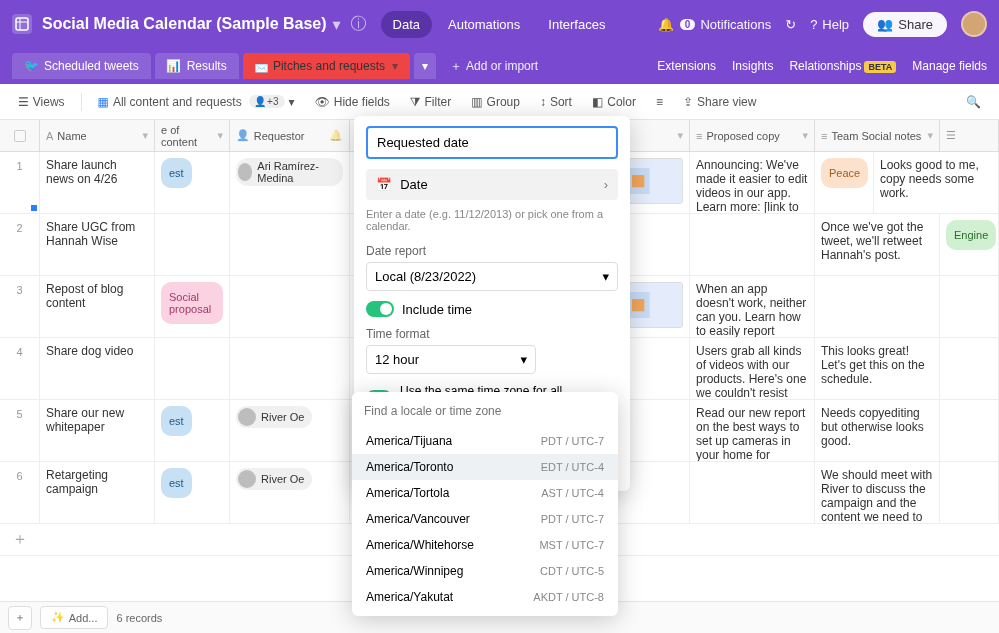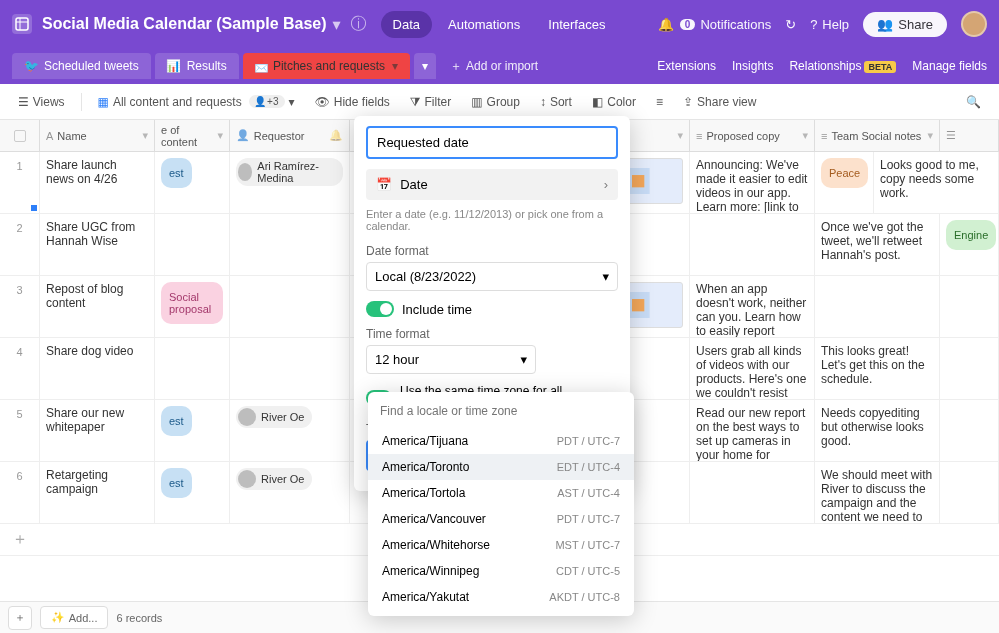--- a/index.html
+++ b/index.html
@@ -82,21 +82,21 @@
 .pop-hint { font-size:11px; color:#888; margin-bottom:12px; }
 .pop-label { font-size:12px; color:#666; margin-bottom:4px; }
 .pop-select { width:100%; border:1px solid #ddd; border-radius:4px; padding:6px 8px; font-size:13px; background:#fff; display:flex; align-items:center; justify-content:space-between; cursor:pointer; margin-bottom:10px; }
 .pop-select.half { width:170px; }
 .pop-select.active { border:2px solid #3a8bfd; }
 .toggle-row { display:flex; align-items:center; gap:8px; font-size:13px; margin-bottom:10px; }
 .toggle { width:28px; height:16px; background:#27c27b; border-radius:10px; position:relative; cursor:pointer; }
 .toggle::after { content:''; position:absolute; right:2px; top:2px; width:12px; height:12px; background:#fff; border-radius:50%; }
 
 
-.dropdown { position:absolute; top:392px; left:368px; width:266px; background:#fff; border-radius:6px; box-shadow:0 4px 24px rgba(0,0,0,.2); z-index:11; padding:6px 0; font-size:12px; }
+.dropdown { position:absolute; top:392px; left:352px; width:266px; background:#fff; border-radius:6px; box-shadow:0 4px 24px rgba(0,0,0,.2); z-index:11; padding:6px 0; font-size:12px; }
 .dd-search { margin:0 10px 4px; }
 .dd-search input { width:100%; border:none; outline:none; padding:6px 2px; font-size:12px; }
 .dd-item { display:flex; align-items:center; justify-content:space-between; padding:6px 14px; cursor:pointer; }
 .dd-item:hover, .dd-item.hl { background:#eef1f4; }
 .dd-item .tz { color:#888; font-size:11px; }
 
 .checkbox { width:12px; height:12px; border:1px solid #ccc; border-radius:2px; }
 </style>
 </head>
 <body>
@@ -366,21 +366,21 @@
 </div>
 
 <div class="popover">
   <input class="pop-input" value="Requested date" style="">
   <div class="type-chip">
     <span>📅</span>
     <span>Date</span>
     <span class="chev">›</span>
   </div>
   <div class="pop-hint">Enter a date (e.g. 11/12/2013) or pick one from a calendar.</div>
-  <div class="pop-label">Date format</div>
+  <div class="pop-label">Date report</div>
   <div class="pop-select">
       <span>Local (8/23/2022)</span>
       <span>▾</span>
     </div>
   <div class="toggle-row">
     <div class="toggle"></div>
     <span>Include time</span>
   </div>
   <div class="pop-label">Time format</div>
   <div class="pop-select half">

